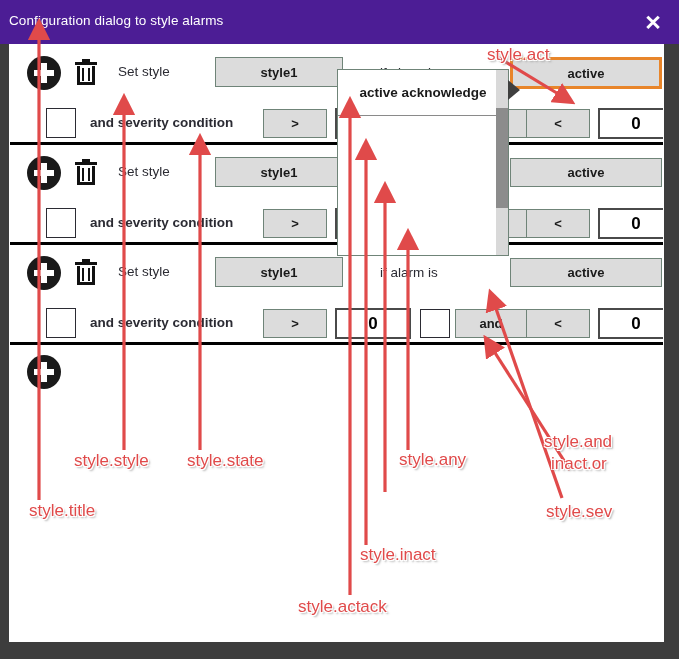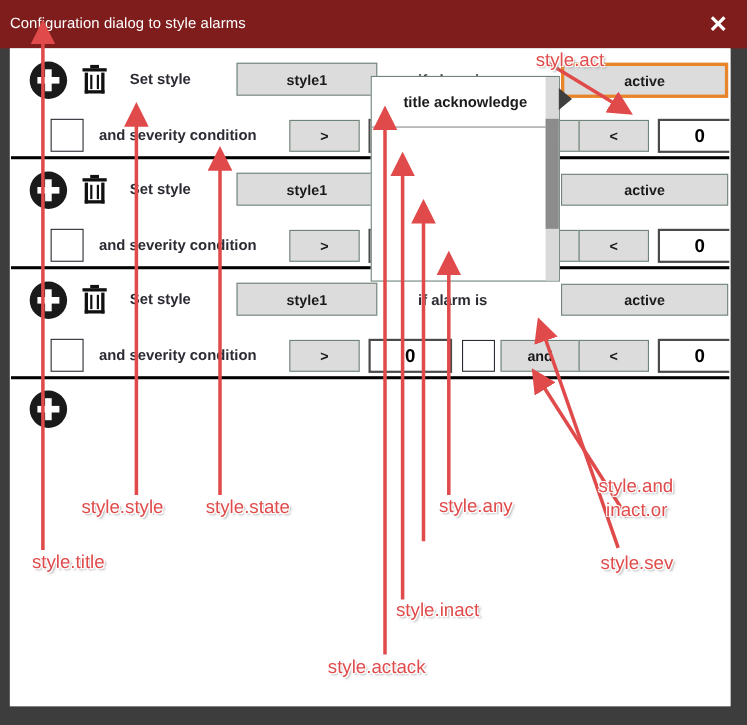--- a/index.html
+++ b/index.html
@@ -12,21 +12,21 @@
     position: relative;
     width: 679px; height: 659px;
     background: #3d3d3d;
     overflow: hidden;
   }
 
   
   #titlebar {
     position: absolute; left: 0; top: 0;
     width: 679px; height: 44px;
-    background: #7f1d1d;
+    background: #4c1d95;
   }
   #title-text {
     position: absolute; left: 9px; top: 13px;
     color: #ffffff;
     font-size: 13.5px;
     letter-spacing: 0.1px;
     white-space: nowrap;
   }
   #close-btn {
     position: absolute; left: 640px; top: 10px;
@@ -90,21 +90,20 @@
   }
   .trash-icon .bar {
     position: absolute; top: 9px; width: 2px; height: 13px; background: #111;
   }
 
   .lbl {
     position: absolute;
     color: #2b2b33;
     font-size: 13.5px;
     white-space: nowrap;
-    font-weight: bold;
   }
   .lbl-bold { font-weight: bold; }
 
   
   .ctl {
     position: absolute;
     background: #dcdcdc;
     border: 1px solid #6f8478;
     color: #1a1a1a;
     font-size: 13px;
@@ -305,21 +304,21 @@
     </div>
 
     <div id="blank-panel">
       <div class="plus-icon" style="left:17px; top:10px;"></div>
 
     </div>
 
   </div>
 
   <div id="dropdown">
-    <div class="dd-item">title acknowledge</div>
+    <div class="dd-item">active acknowledge</div>
     <div id="dd-scrollbar">
       <div id="dd-thumb"></div>
     </div>
   </div>
   <div id="dd-arrow"></div>
 
   <svg id="anno" viewBox="0 0 679 659">
     <defs>
       <marker id="ah" markerWidth="7" markerHeight="7" refX="3.2" refY="3.5" orient="auto" markerUnits="strokeWidth">
         <path d="M0,0 L7,3.5 L0,7 z" fill="#e04a4a"></path>

